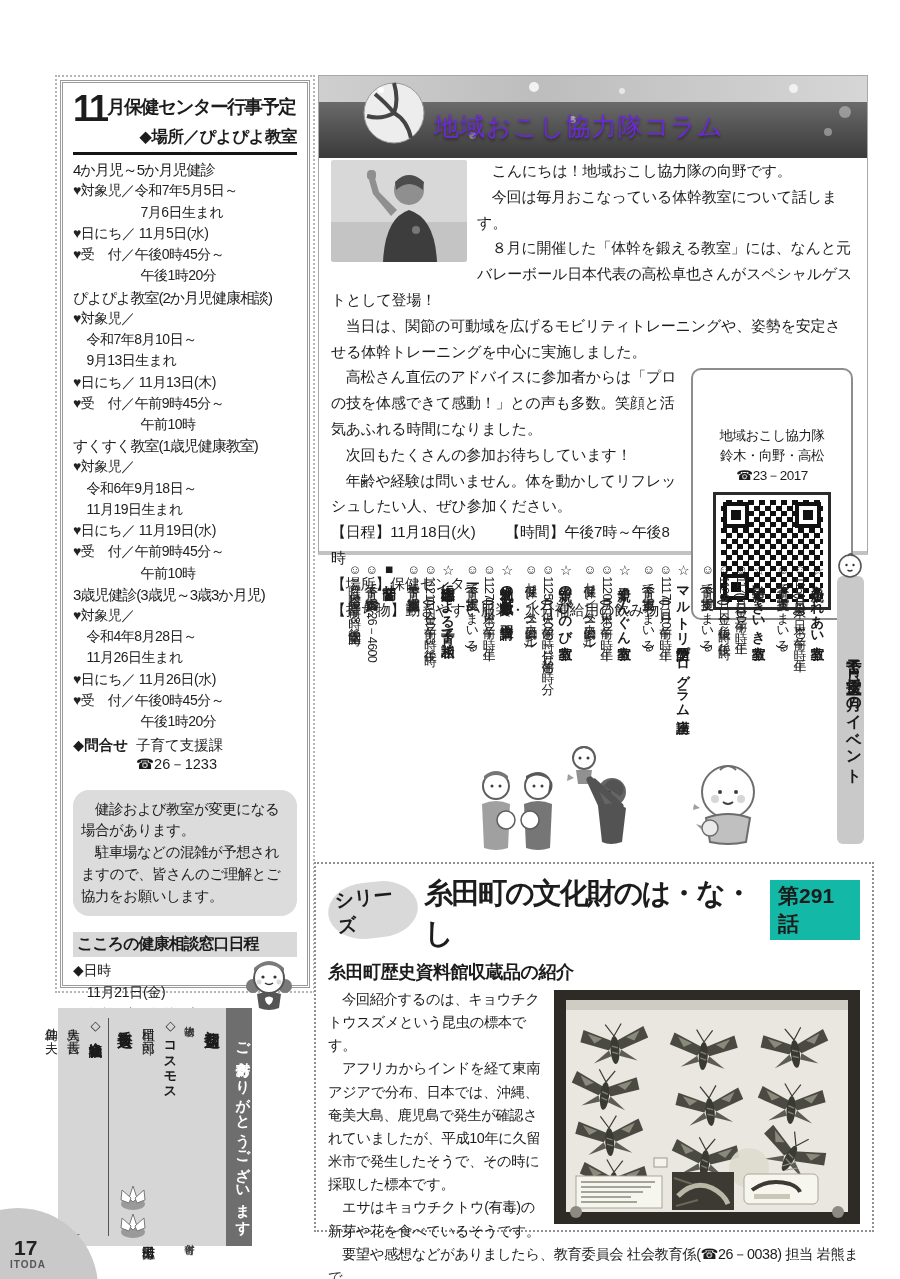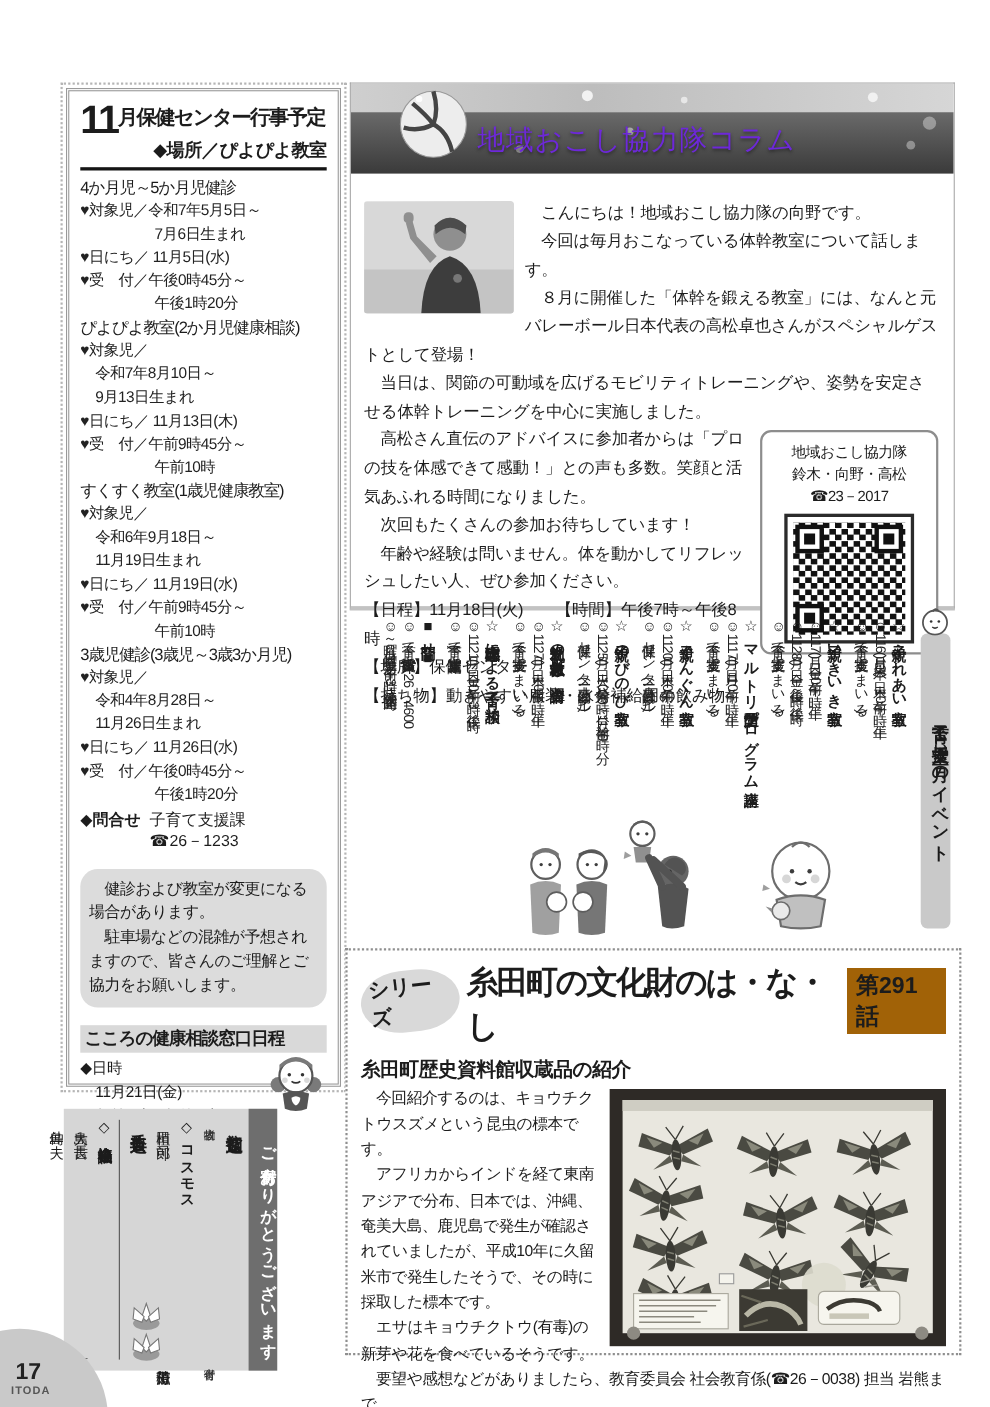--- a/index.html
+++ b/index.html
@@ -47,26 +47,26 @@
 
   
   .column-box { position:absolute; left:318px; top:75px; width:550px; height:480px; border:1px solid #a8a8a8; border-bottom:4px solid #c2c2c2; background:#fff; }
   .col-header { position:relative; height:82px; overflow:hidden; }
   .col-header-top { position:absolute; top:0; left:0; right:0; height:26px; background:linear-gradient(90deg,#cfcfcf,#bdbdbd 40%,#d6d6d6); }
   .col-header-main { position:absolute; top:26px; left:0; right:0; height:56px; background:linear-gradient(#6a6a6a,#3a3a3a); }
   .dot { position:absolute; border-radius:50%; }
   .col-title { position:absolute; top:34px; left:115px; color:#6d28d9; font-size:25px; font-weight:normal; letter-spacing:1px;
     text-shadow:0 2px 3px rgba(0,0,0,.45); }
   .vball { position:absolute; left:42px; top:4px; }
-  .col-body { padding:23px 14px 0 12px; font-size:15px; line-height:1.72; letter-spacing:-.2px; }
+  .col-body { padding:0 14px 0 12px; font-size:15px; line-height:1.72; letter-spacing:-.2px; }
   .man-photo { float:left; width:136px; height:102px; margin:2px 10px 4px 0; border-radius:3px;
     background:linear-gradient(120deg,#e8e8e8,#cfcfcf 55%,#bfbfbf); position:relative; overflow:hidden; }
   .contact-qr { float:right; width:162px; border:2px solid #8d8d8d; border-radius:10px; background:#fff;
     margin:4px 0 4px 8px; padding:8px 6px 8px; text-align:center; }
-  .cq-line { font-size:13.5px; line-height:1.45; letter-spacing:-.5px; }
+  .cq-line { font-size:13.5px; line-height:1.45; letter-spacing:-.5px;margin-top:48px; }
   .qr-frame { width:118px; height:118px; margin:7px auto 0; border:3px solid #2b2b2b; padding:5px; background:#fff; position:relative; }
   .qr { width:100%; height:100%; background:conic-gradient(#111 25%,#fff 0 50%,#111 0 75%,#fff 0) 0 0/11px 11px; position:relative; }
   .finder { position:absolute; width:26px; height:26px; background:#111; }
   .finder::before { content:""; position:absolute; inset:4px; background:#fff; }
   .finder::after { content:""; position:absolute; inset:8px; background:#111; }
 
   
   .events { position:absolute; left:322px; top:558px; width:548px; height:294px; }
   .events-band { position:absolute; right:6px; top:18px; width:27px; height:268px; background:#c9c9c9; border-radius:6px;
     writing-mode:vertical-rl; font-size:15.5px; font-weight:bold; text-align:center; letter-spacing:.5px; padding-top:4px; color:#1a1a1a; }
@@ -75,21 +75,21 @@
   .event { margin-left:7px; }
   .event-name { font-size:13.5px; font-weight:bold; letter-spacing:-.5px; }
   .event-details { font-size:12.8px; line-height:1.32; letter-spacing:-.8px; margin-left:2px; white-space:pre-line; color:#222; }
   .clipart { position:absolute; opacity:.95; }
 
   
   .culture-box { position:absolute; left:314px; top:862px; width:560px; height:370px; border:2px dotted #8f8f8f; padding:10px 12px 6px; background:#fff; }
   .culture-title-row { display:flex; align-items:baseline; gap:6px; }
   .series-pill { background:#d9d9d9; border-radius:50% / 60%; font-size:19px; font-weight:bold; padding:2px 8px; transform:rotate(-6deg); }
   .culture-title { font-size:29px; font-weight:bold; letter-spacing:-2px; }
-  .episode-tag { background:#a16207; font-size:21px; font-weight:bold; padding:2px 8px; letter-spacing:0; }
+  .episode-tag { background:#14b8a6; font-size:21px; font-weight:bold; padding:2px 8px; letter-spacing:0; }
   .culture-subtitle { font-size:18px; font-weight:bold; letter-spacing:-.5px; margin:6px 0 4px; }
   .culture-body { font-size:14.3px; line-height:1.62; letter-spacing:-.4px; }
   .specimen { float:right; margin:2px 0 6px 10px; }
   .culture-footer { font-size:14.3px; line-height:1.6; letter-spacing:-.4px; }
 </style>
 </head>
 <body>
 
 <div class="health-box">
   <div class="health-header">

